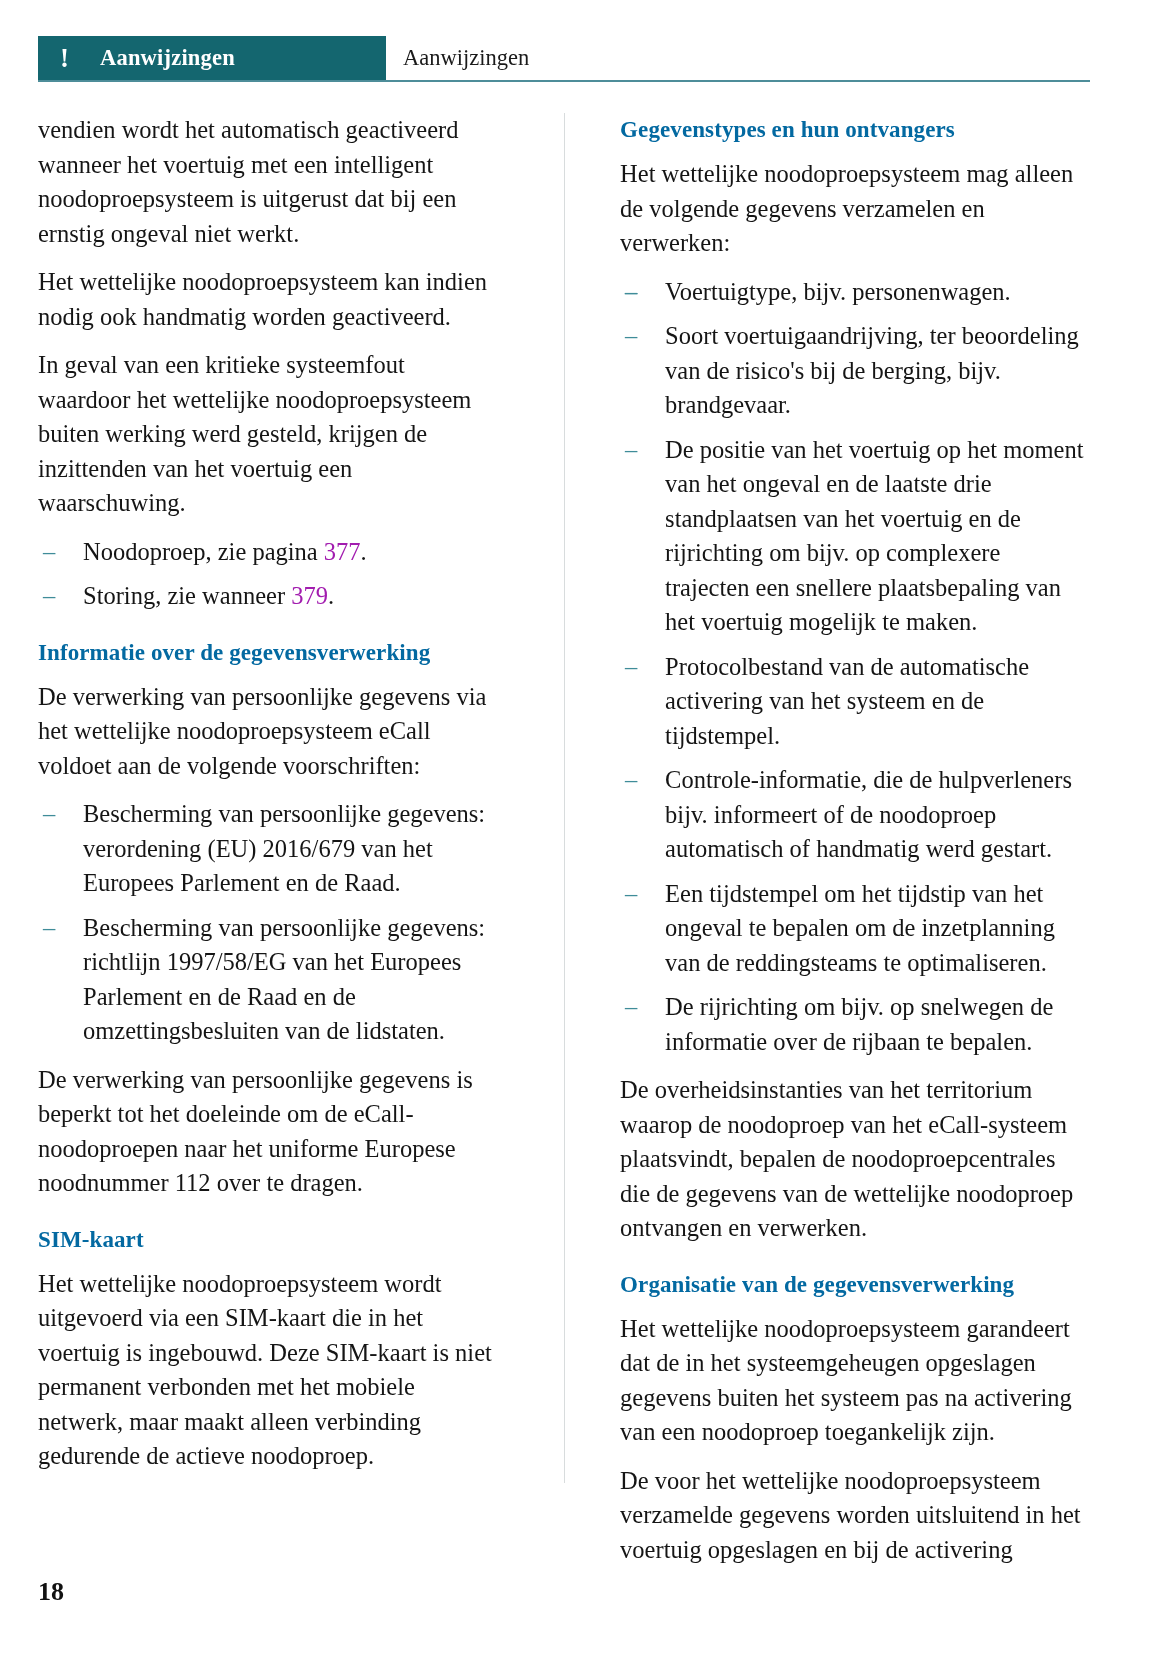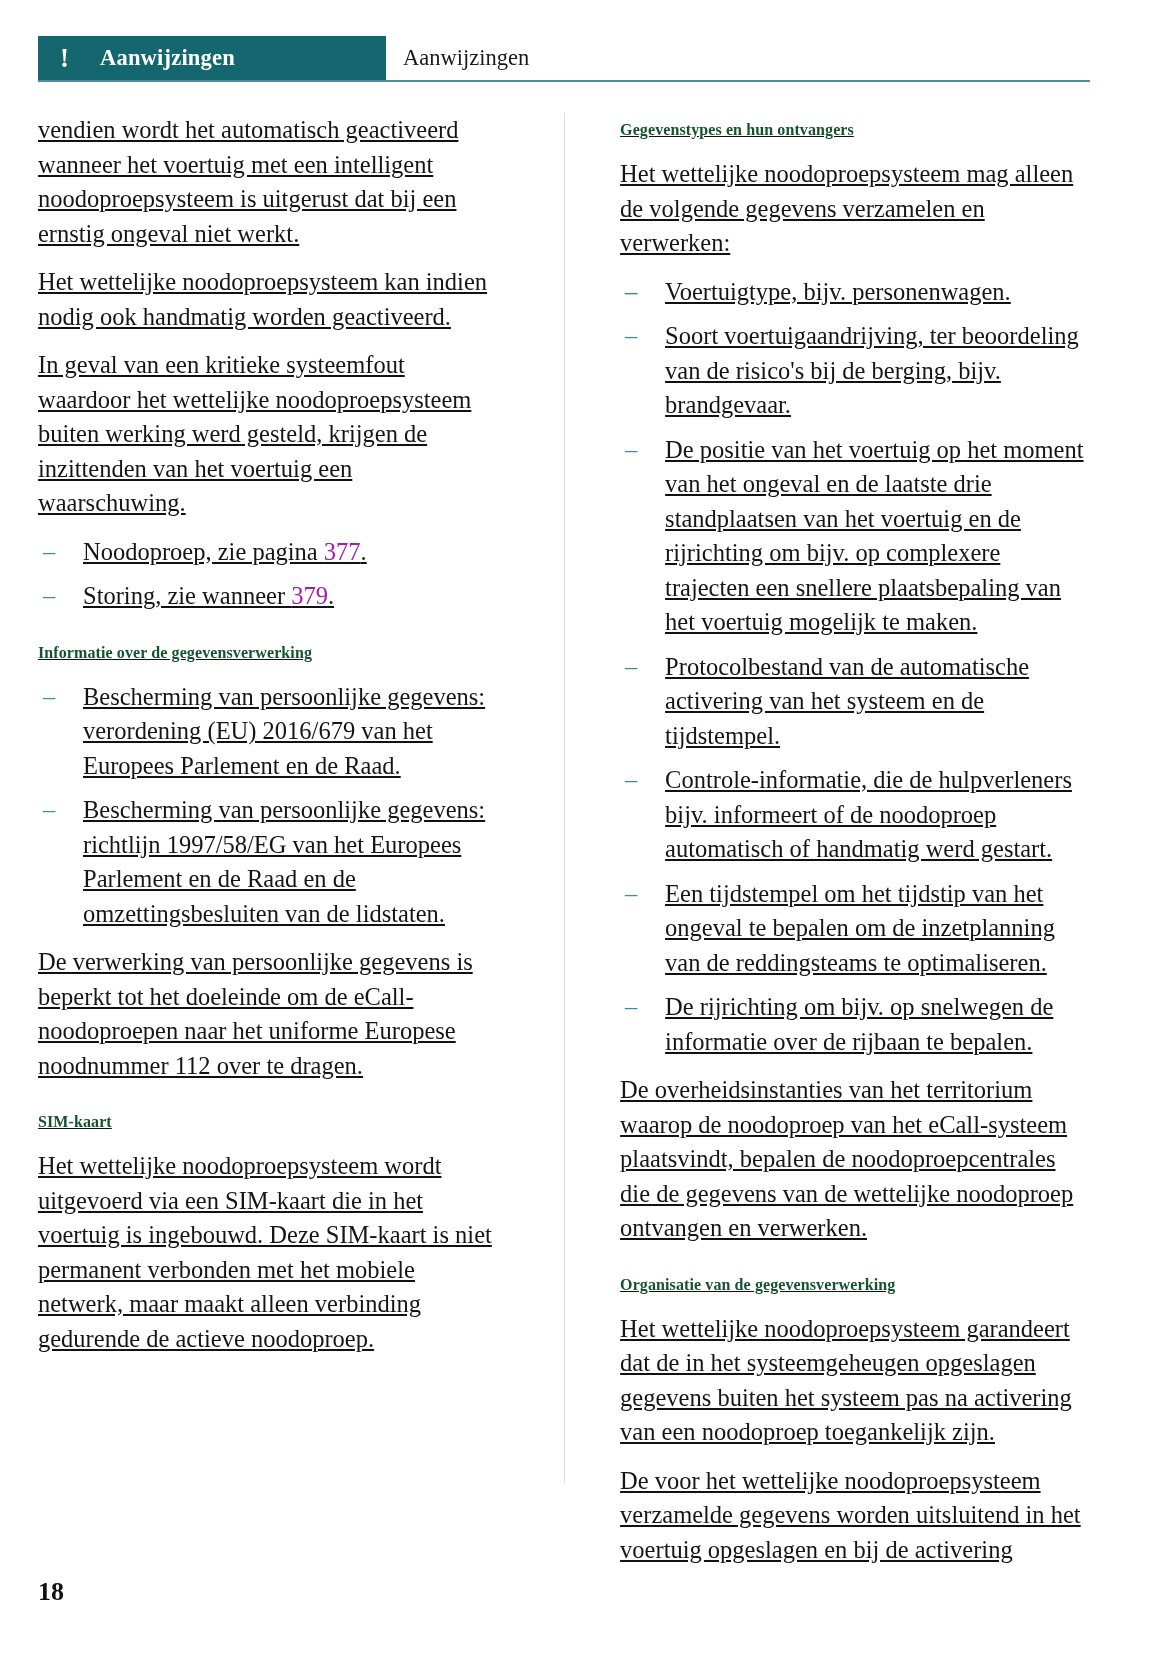--- a/index.html
+++ b/index.html
@@ -77,21 +77,20 @@
 
   
   .columns {
     position: absolute;
     left: 38px;
     top: 113px;
     width: 1052px;
     height: 1370px;
     display: flex;
     gap: 12px;
-    text-decoration: underline;
   }
   .col {
     width: 481px;
     box-sizing: border-box;
   }
   .col-left {
     padding-right: 12px;
   }
   .col-gap {
     width: 90px;
@@ -112,24 +111,24 @@
     margin: 0 0 14px 0;
     font-size: 24.5px;
     line-height: 34.5px;
     color: #151515;
     text-align: left;
   }
   p.body:last-child { margin-bottom: 0; }
 
   h2.section-title {
     margin: 22px 0 10px 0;
-    font-size: 16px;
+    font-size: 23px;
     line-height: 34px;
     font-weight: bold;
-    color: #14532d;
+    color: #0369a1;
     letter-spacing: 0.1px;
   }
   h2.section-title.first {
     margin-top: 0;
   }
 
   ul.dash-list {
     list-style: none;
     margin: 0 0 14px 0;
     padding: 0;
@@ -194,20 +193,21 @@
       <ul class="dash-list">
         <li>
           <span class="dash">–</span><span>Noodoproep, zie pagina </span><span class="pageref">377</span><span>.</span>
         </li>
         <li>
           <span class="dash">–</span><span>Storing, zie wanneer </span><span class="pageref">379</span><span>.</span>
         </li>
       </ul>
 
       <h2 class="section-title">Informatie over de gegevensverwerking</h2>
+      <p class="body">De verwerking van persoonlijke gegevens via het wettelijke noodoproepsysteem eCall voldoet aan de volgende voorschriften:</p>
 
       <ul class="dash-list">
         <li>
           <span class="dash">–</span><span>Bescherming van persoonlijke gegevens: verordening (EU) 2016/679 van het Europees Parlement en de Raad.</span>
         </li>
         <li>
           <span class="dash">–</span><span>Bescherming van persoonlijke gegevens: richtlijn 1997/58/EG van het Europees Parlement en de Raad en de omzettingsbesluiten van de lidstaten.</span>
         </li>
       </ul>
 

